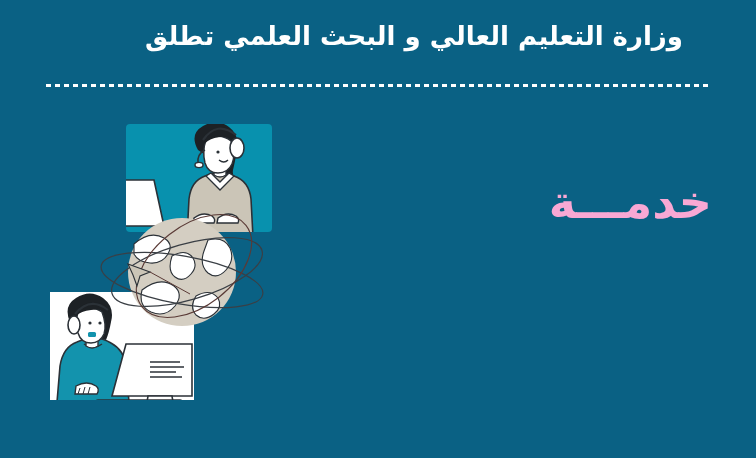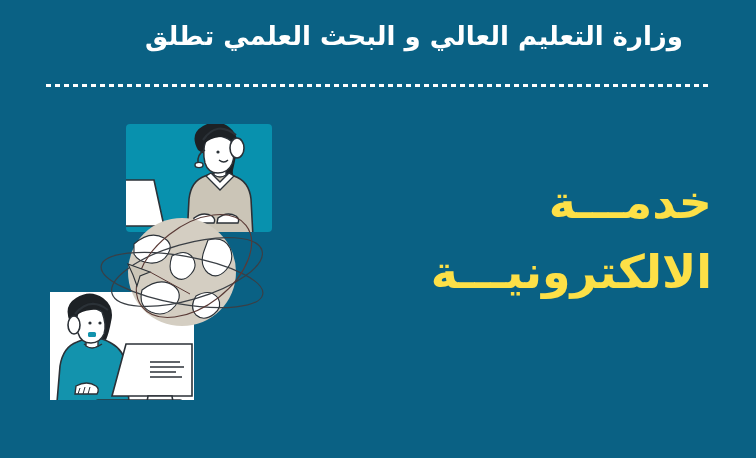--- a/index.html
+++ b/index.html
@@ -47,21 +47,21 @@
   }
 
   
   #headline {
     position: absolute;
     right: 44px;
     top: 168px;
     width: 380px;
     direction: rtl;
     unicode-bidi: embed;
-    color: #fde047;
+    color: #f9a8d4;
     font-size: 46px;
     font-weight: bold;
     line-height: 1.52;
   }
   #headline .hl-line { display: block; white-space: nowrap; }
 
   
   #illustration {
     position: absolute;
     left: 22px;
@@ -75,21 +75,20 @@
 <body>
 
 <div id="banner">
 
   <div id="header-text">وزارة التعليم العالي و البحث العلمي تطلق</div>
 
   <div id="header-divider"></div>
 
   <div id="headline">
     <span class="hl-line">خدمـــة</span>
-    <span class="hl-line">الالكترونيـــة</span>
   </div>
 
   <div id="illustration">
     <svg viewBox="0 0 330 330" xmlns="http://www.w3.org/2000/svg">
 
       <defs>
         <clipPath id="clipTopPanel">
           <rect x="104" y="20" width="146" height="108" rx="4"></rect>
         </clipPath>
         <clipPath id="clipBottomPanel">

